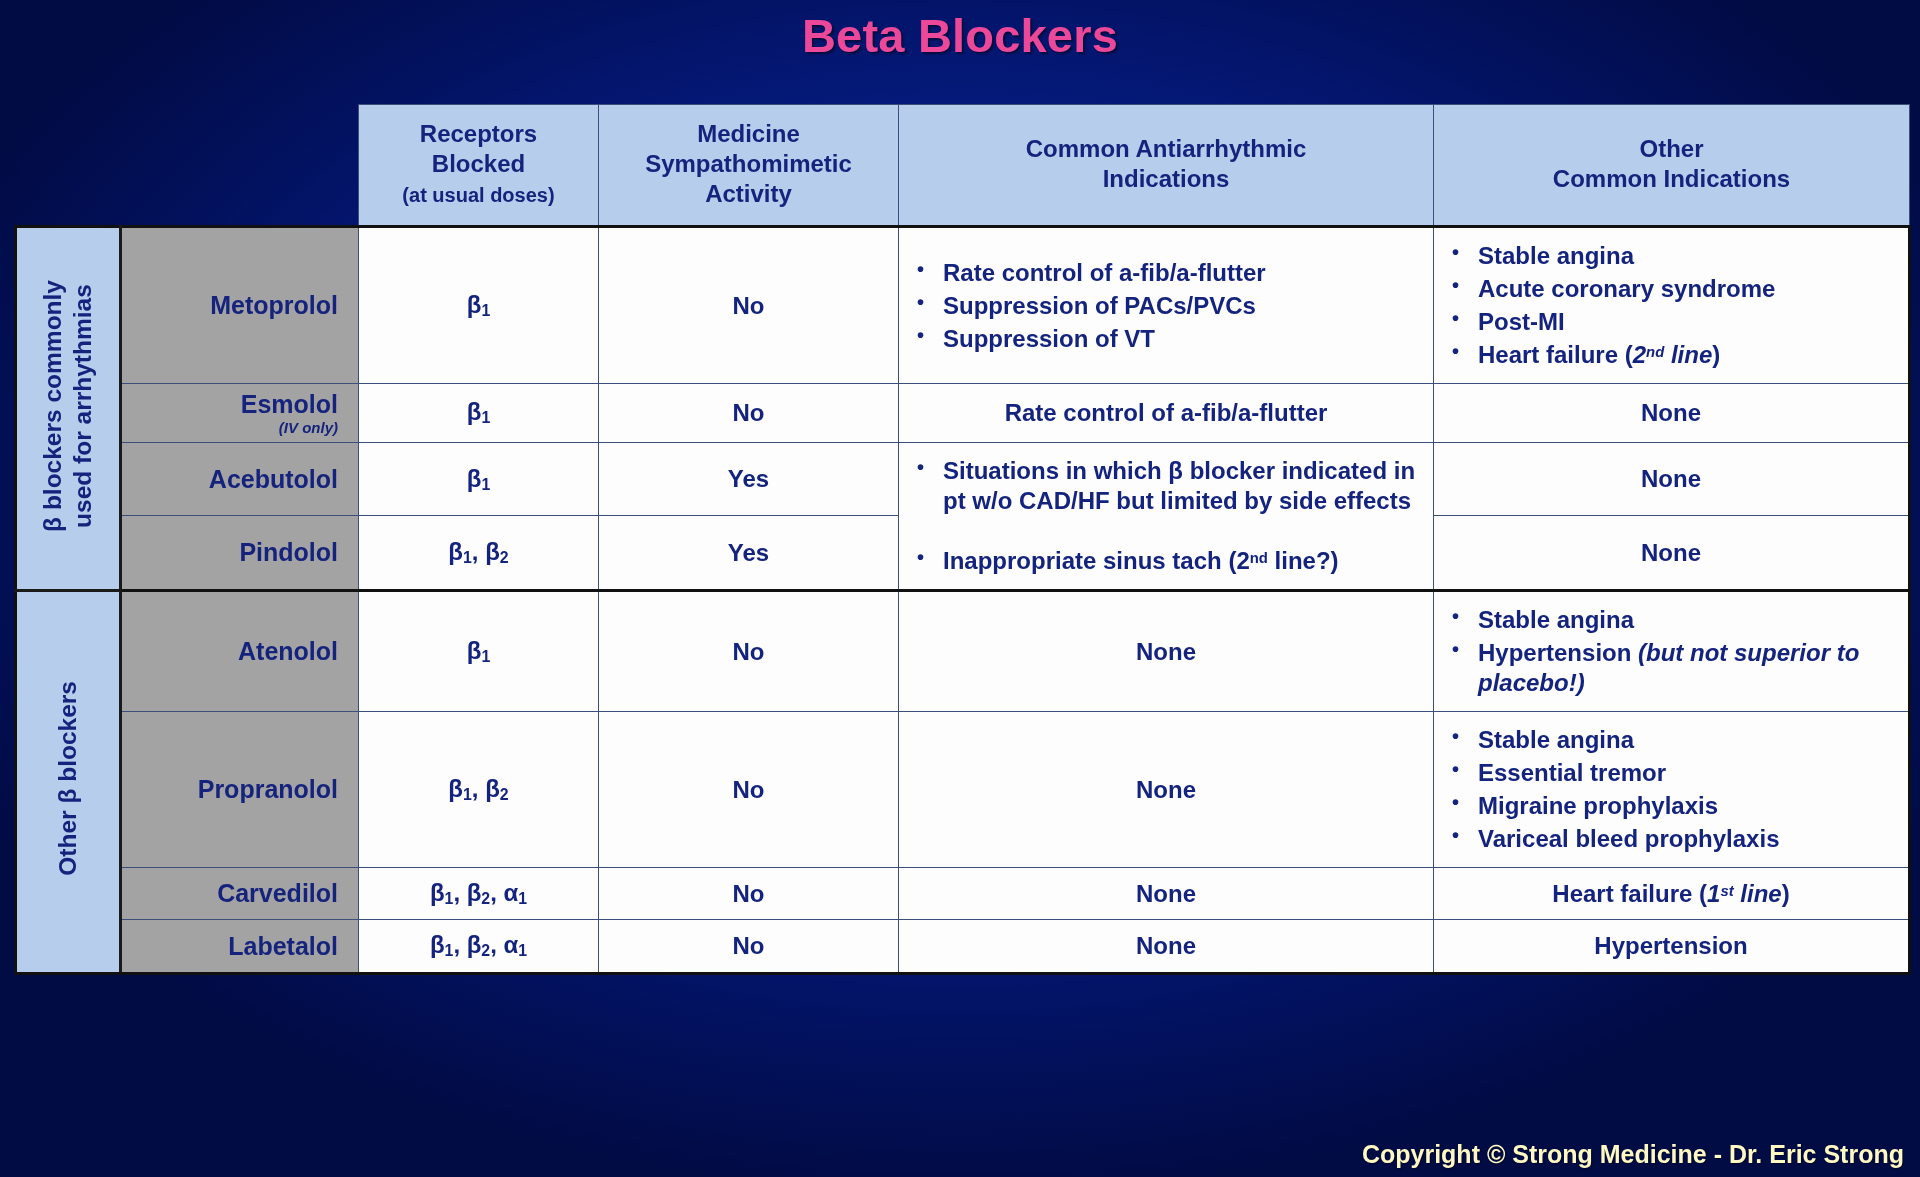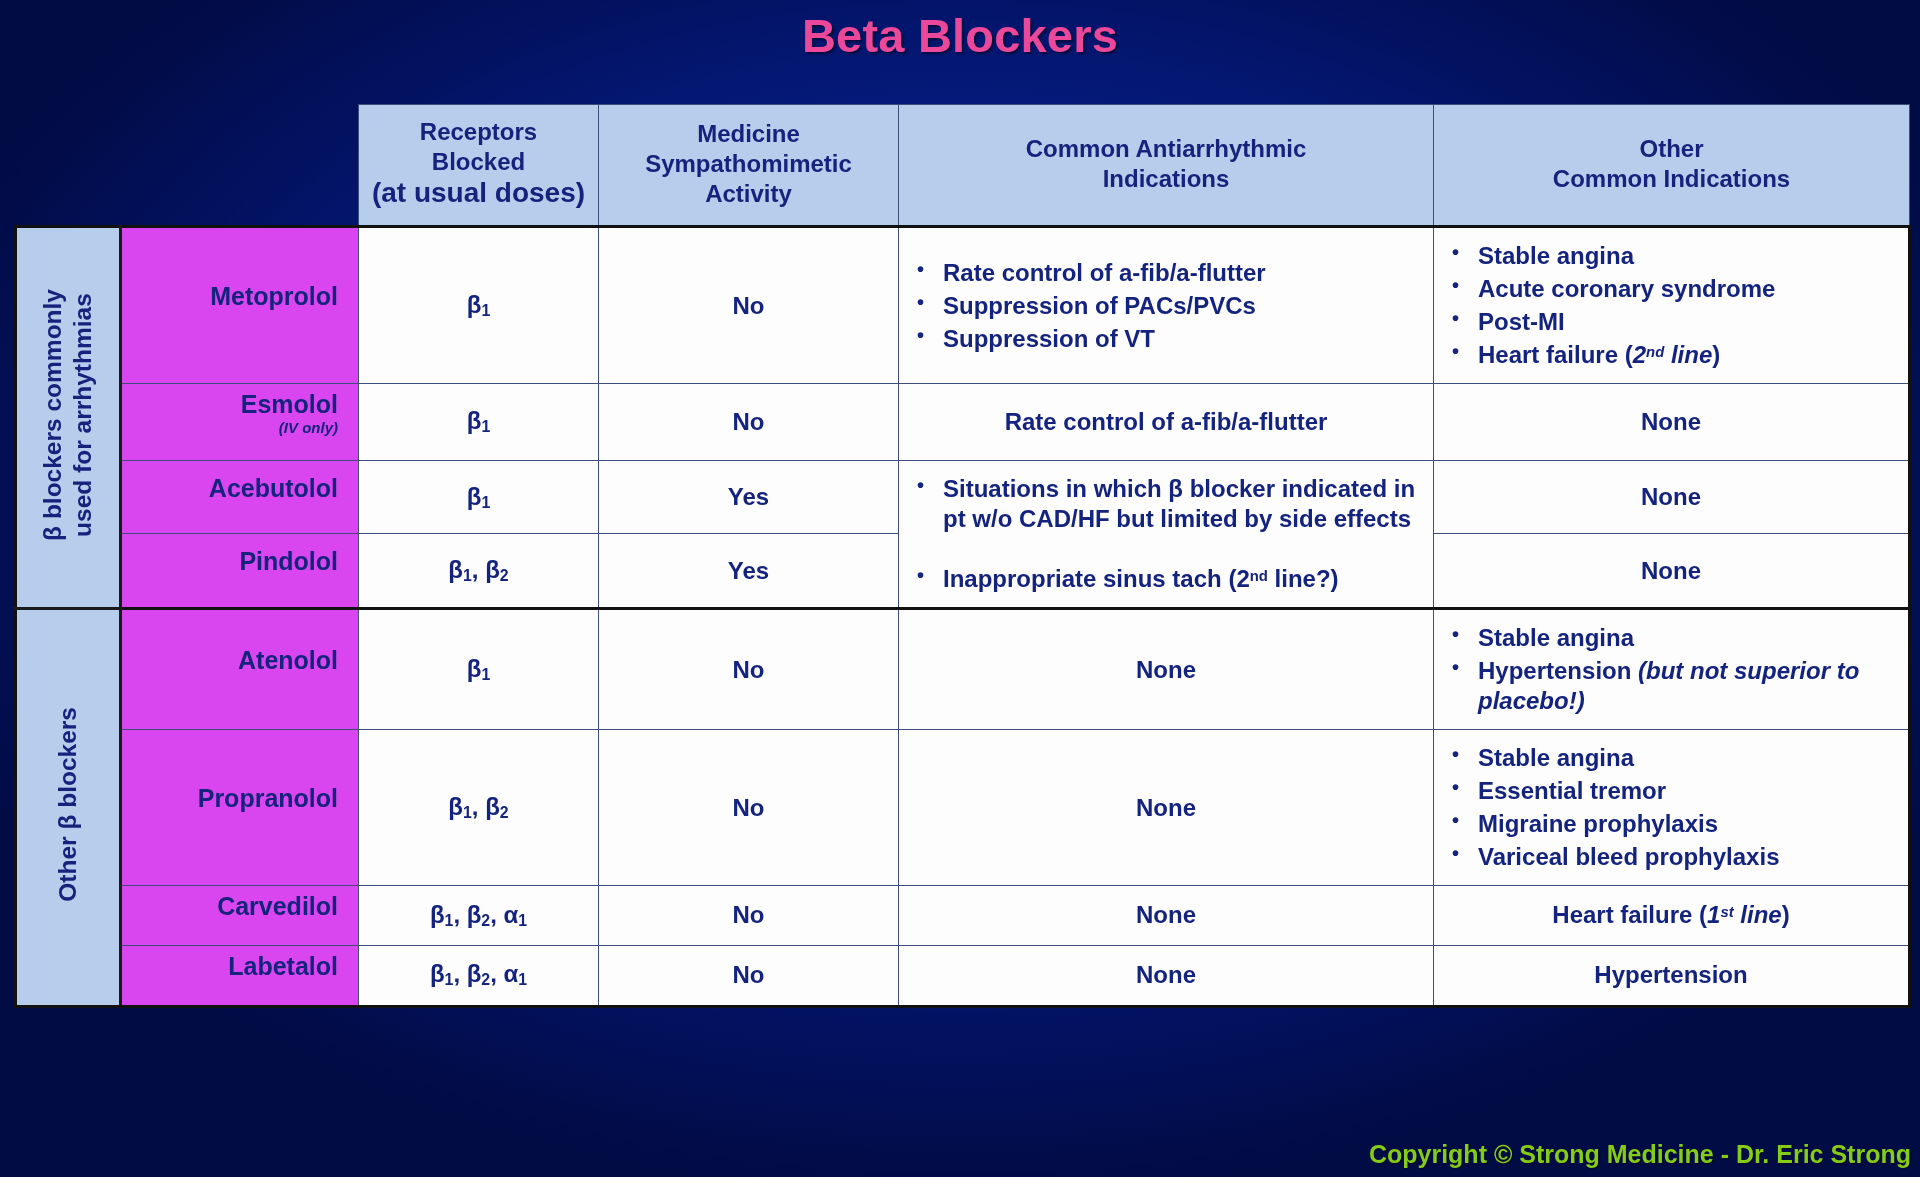--- a/index.html
+++ b/index.html
@@ -63,21 +63,21 @@
     color: #15237d;
     font-size: 24px;
     font-weight: bold;
     line-height: 1.24;
     text-align: center;
     padding: 9px 6px 11px 6px;
     height: 122px;
     vertical-align: middle;
   }
   th.hdr .sub {
-    font-size: 28px;
+    font-size: 20px;
     font-weight: bold;
   }
   th.spacer-corner {
     background: transparent;
     border: none;
   }
 
   
   td.group {
     background: #b6cdec;
@@ -93,25 +93,25 @@
     font-weight: bold;
     color: #15237d;
     line-height: 1.22;
     text-align: center;
     white-space: pre-line;
     display: inline-block;
   }
 
   
   td.drug {
-    background: #d946ef;
+    background: #a3a3a3;
     border: 1.5px solid #3c4f7a;
     text-align: right;
     vertical-align: middle;
-    padding: 6px 20px 24px 8px;
+    padding: 6px 20px 6px 8px;
     font-size: 25px;
     font-weight: bold;
     color: #15237d;
     line-height: 1.15;
   }
   td.drug .paren {
     display: block;
     font-size: 15px;
     font-style: italic;
     font-weight: bold;
@@ -156,23 +156,23 @@
   }
   ul.bullets li.gap { margin-top: 30px; }
 
   sub { font-size: 0.66em; vertical-align: -0.22em; }
   sup { font-size: 0.62em; vertical-align: 0.42em; }
   i   { font-style: italic; margin-top: 29px; }
 
   
   .footer {
     position: absolute;
-    right: 9px;
+    right: 16px;
     bottom: 8px;
-    color: #84cc16;
+    color: #fef9c3;
     font-size: 25px;
     font-weight: bold;
     text-shadow: 1px 1px 1px rgba(0,0,0,0.4);
     margin-top: 31px;
   }
 </style>
 </head>
 <body>
 
 <div class="slide-title">Beta Blockers</div>

